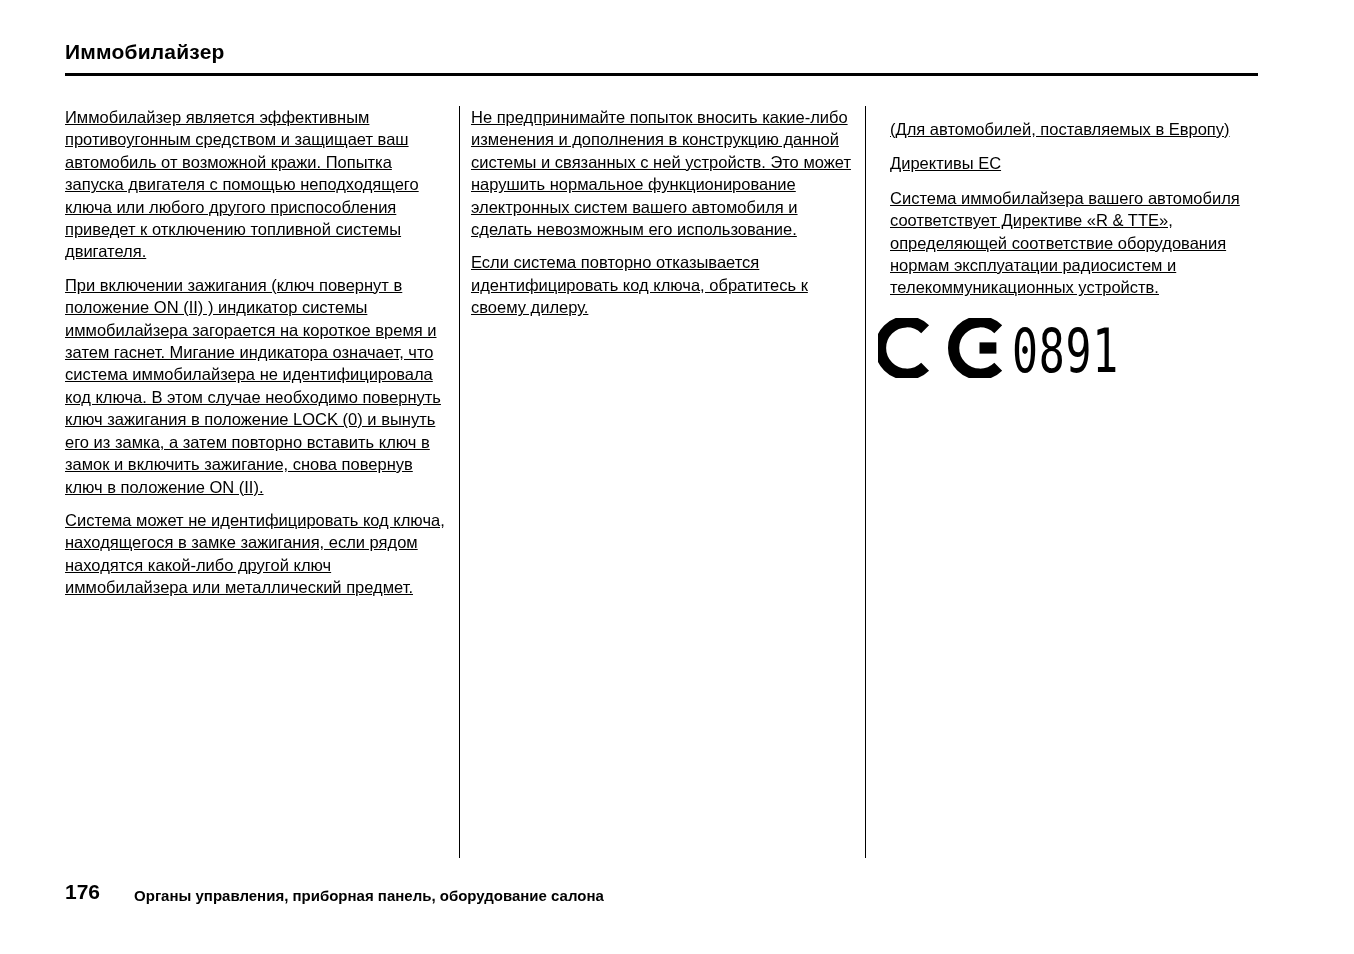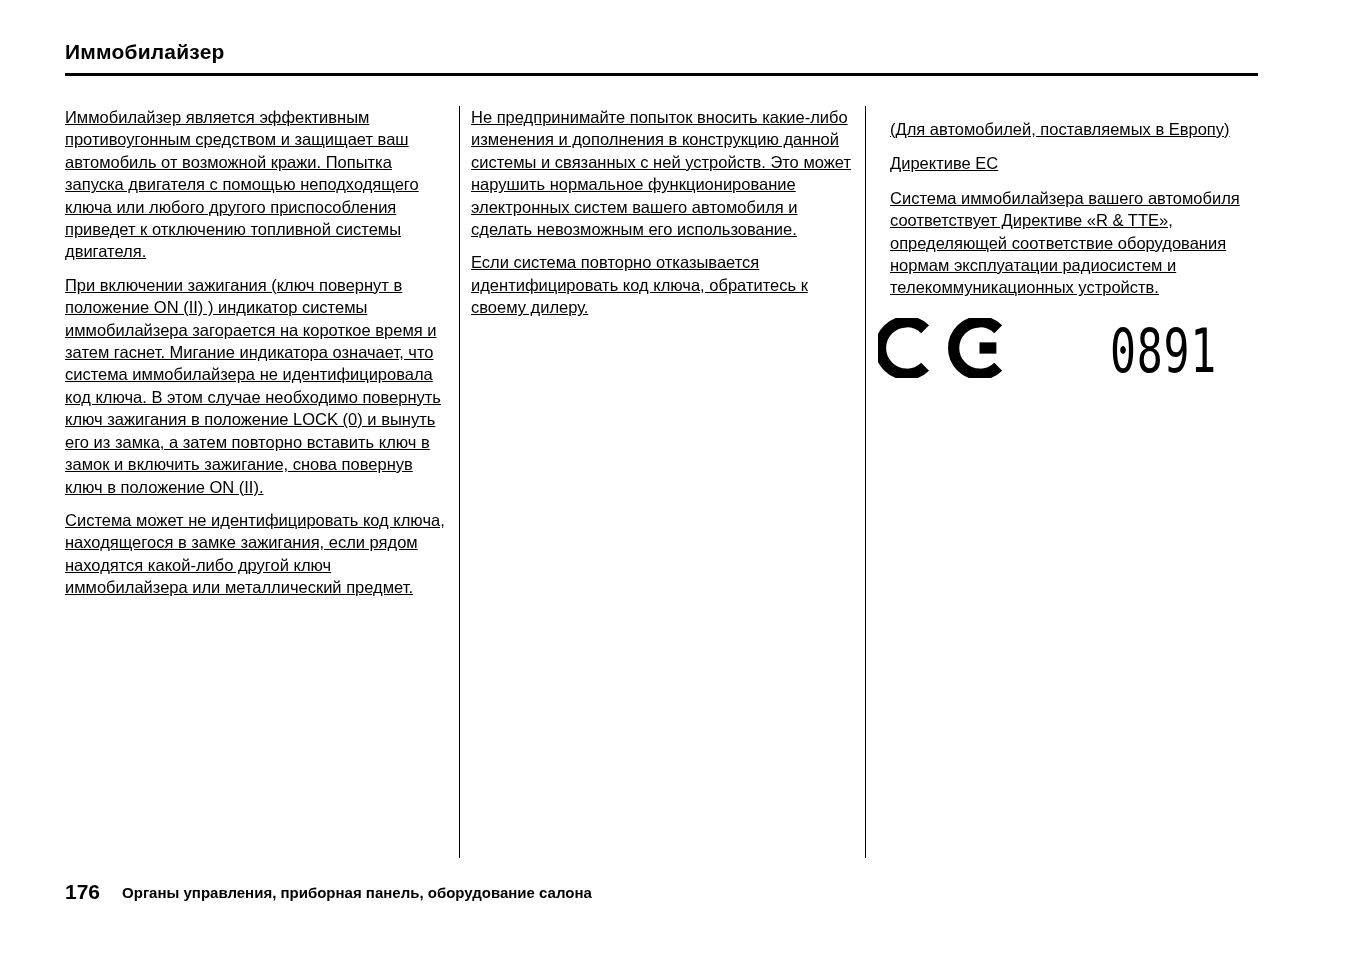--- a/index.html
+++ b/index.html
@@ -58,21 +58,20 @@
   .col3 p {
     margin: 12px;
   }
   .underlined {
     text-decoration: underline;
   }
   .ce-row {
     margin-top: 16px;
     display: flex;
     align-items: center;
-    justify-content: space-between;
   }
   .ce-svg {
     display: block;
   }
   .ce-number {
     display: inline-block;
     font-family: "DejaVu Sans Mono", monospace;
     font-size: 60px;
     font-weight: normal;
     line-height: 1;
@@ -80,22 +79,22 @@
     transform-origin: left center;
     margin-left: 6px;
     margin-top: 6px;
     letter-spacing: 1px;
   }
   .footer {
     position: absolute;
     left: 65px;
     top: 880px;
     display: flex;
-    align-items: center;
-    gap: 22px;
+    align-items: flex-end;
+    gap: 34px;
   }
   .page-number {
     font-size: 21px;
     font-weight: bold;
   }
   .footer-section {
     font-size: 15px;
     font-weight: bold;
   }
 </style>
@@ -119,21 +118,21 @@
 
     <section class="col col2">
       <p>Не предпринимайте попыток вносить какие-либо изменения и дополнения в конструкцию данной системы и связанных с ней устройств. Это может нарушить нормальное функционирование электронных систем вашего автомобиля и сделать невозможным его использование.</p>
       <p>Если система повторно отказывается идентифицировать код ключа, обратитесь к своему дилеру.</p>
     </section>
 
     <div class="vrule"></div>
 
     <section class="col col3">
       <p>(Для автомобилей, поставляемых в Европу)</p>
-      <p class="underlined">Директиве ЕС</p>
+      <p class="underlined">Директивы ЕС</p>
       <p>Система иммобилайзера вашего автомобиля соответствует Директиве «R &amp; TTE», определяющей соответствие оборудования нормам эксплуатации радиосистем и телекоммуникационных устройств.</p>
 
       <div class="ce-row">
         <svg class="ce-svg" width="128" height="60" viewBox="0 0 136 64" aria-hidden="true">
           <path d="M 50 12 A 28 28 0 1 0 50 52" fill="none" stroke="#000" stroke-width="12"></path>
           <path d="M 128 12 A 28 28 0 1 0 128 52" fill="none" stroke="#000" stroke-width="12"></path>
           <line x1="108" y1="32" x2="126" y2="32" stroke="#000" stroke-width="12"></line>
         </svg>
         <span class="ce-number">0891</span>
       </div>

